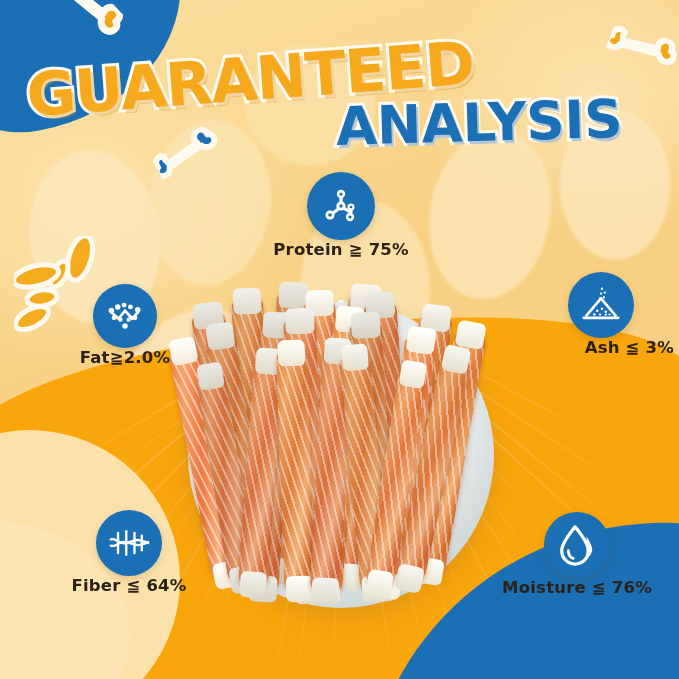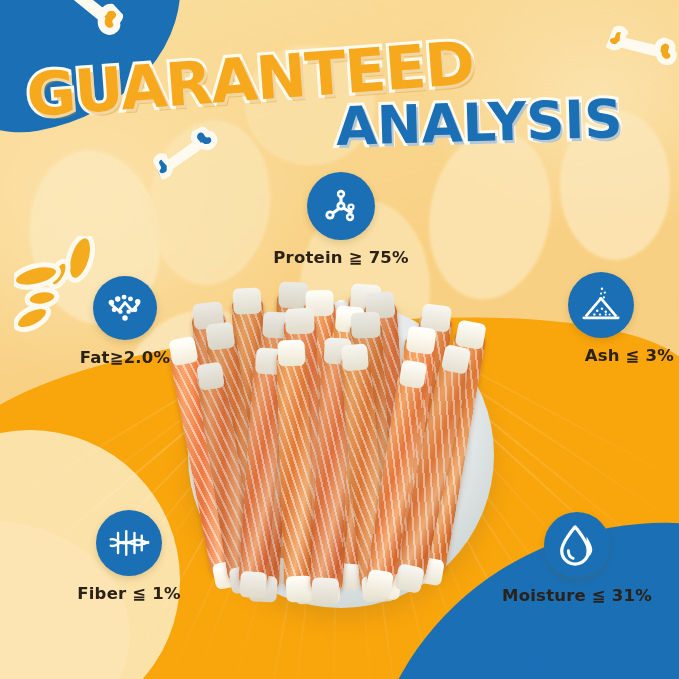--- a/index.html
+++ b/index.html
@@ -159,32 +159,31 @@
   .nutrient{ position:absolute; text-align:center; }
   .circle{
     width:64px; height:64px; border-radius:50%;
     background:#1a6fb5;
     margin:0 auto;
     display:flex; align-items:center; justify-content:center;
     box-shadow:0 3px 7px rgba(120,85,20,.2);
   }
   .circle svg{ display:block; }
   .nlabel{
-    margin-top:8px;
     font-family:"DejaVu Sans", sans-serif;
     font-size:16.5px;
     font-weight:600;
     color:#2b2118;
     white-space:nowrap;
     letter-spacing:.2px;
   }
 
   
   .n-protein { left:268px; top:172px; width:146px; }
-  .n-fat     { left:52px;  top:276px; width:146px; }
+  .n-fat     { left:52px;  top:284px; width:146px; }
   .n-ash     { left:528px; top:272px; width:146px;text-align:right; }
   .n-fiber   { left:56px;  top:510px; width:146px; }
   .n-moisture{ left:482px; top:512px; width:190px; }
   .n-protein .circle{ width:68px; height:68px; }
   .n-ash .circle{ width:66px; height:66px; }
   .n-moisture .circle{ width:66px; height:66px; }
   .n-fiber .circle{ width:66px; height:66px; }
 
   
   .sparkle{ position:absolute; left:14px; top:236px; width:100px; height:100px; }
@@ -392,27 +391,27 @@
         <g stroke="#ffffff" stroke-width="2.6" stroke-linecap="round" fill="none">
           <line x1="11" y1="8" x2="11" y2="30"></line>
           <line x1="20" y1="6" x2="20" y2="32"></line>
           <line x1="29" y1="8" x2="29" y2="30"></line>
           <line x1="37" y1="11" x2="37" y2="27"></line>
           <path d="M3 15 C9 13 13 21 19 19 C25 17 29 23 35 21 C39 20 42 19 44 18"></path>
           <path d="M3 22 C9 24 13 16 19 18 C25 20 29 14 35 16 C39 17 42 18 44 19"></path>
         </g>
       </svg>
     </div>
-    <div class="nlabel">Fiber ≦ 1%</div>
+    <div class="nlabel">Fiber ≦ 64%</div>
   </div>
 
   <div class="nutrient n-moisture">
     <div class="circle">
       <svg width="40" height="42" viewBox="0 0 40 44">
         <path d="M18 3 C18 3 4 19 4 28 A14 14 0 0 0 32 28 C32 19 18 3 18 3 Z" fill="none" stroke="#ffffff" stroke-width="3.4" stroke-linejoin="round"></path>
         <path d="M11 28 C11 32 13 35 16 36" fill="none" stroke="#ffffff" stroke-width="3" stroke-linecap="round"></path>
         <path d="M30 13 C33 18 36 23 36 27 A9 9 0 0 1 30 35 Z" fill="#ffffff"></path>
       </svg>
     </div>
-    <div class="nlabel">Moisture ≦ 31%</div>
+    <div class="nlabel">Moisture ≦ 76%</div>
   </div>
 
 </div>
 
 </body></html>

